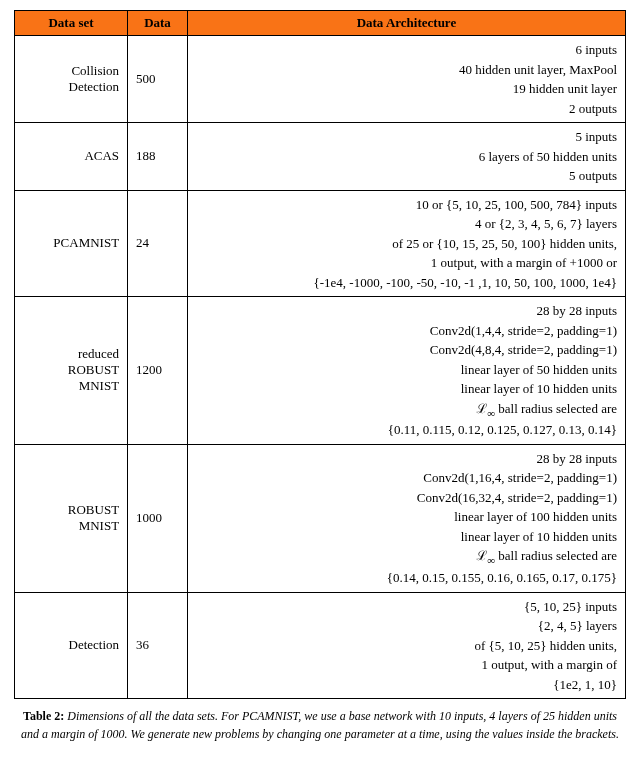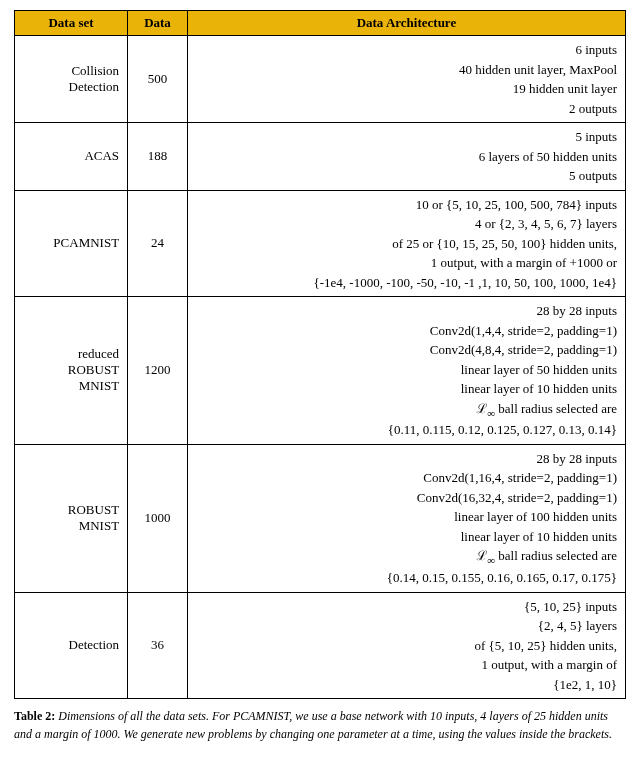--- a/index.html
+++ b/index.html
@@ -17,39 +17,40 @@
       margin-bottom: 8px;
     }
     th, td {
       border: 1px solid #000;
       padding: 4px 8px;
       vertical-align: middle;
     }
     th {
       text-align: center;
       font-weight: bold;
-      background: #eab308;
+      background: #f97316;
       margin-top: 17px;
     }
     td.dataset {
       text-align: right;
       white-space: pre-line;
     }
     td.count {
-      text-align: center;
+      text-align: left;
     }
     td.arch {
       text-align: right;
       white-space: pre-line;
       line-height: 1.5;
     }
     .caption {
       font-size: 12px;
       margin-top: 4px;
       line-height: 1.5;
+      text-align: center;
     }
     .caption-label {
       font-weight: bold;
     }
     .caption-text {
       font-style: italic;
     }
   </style>
 </head>
 <body>

